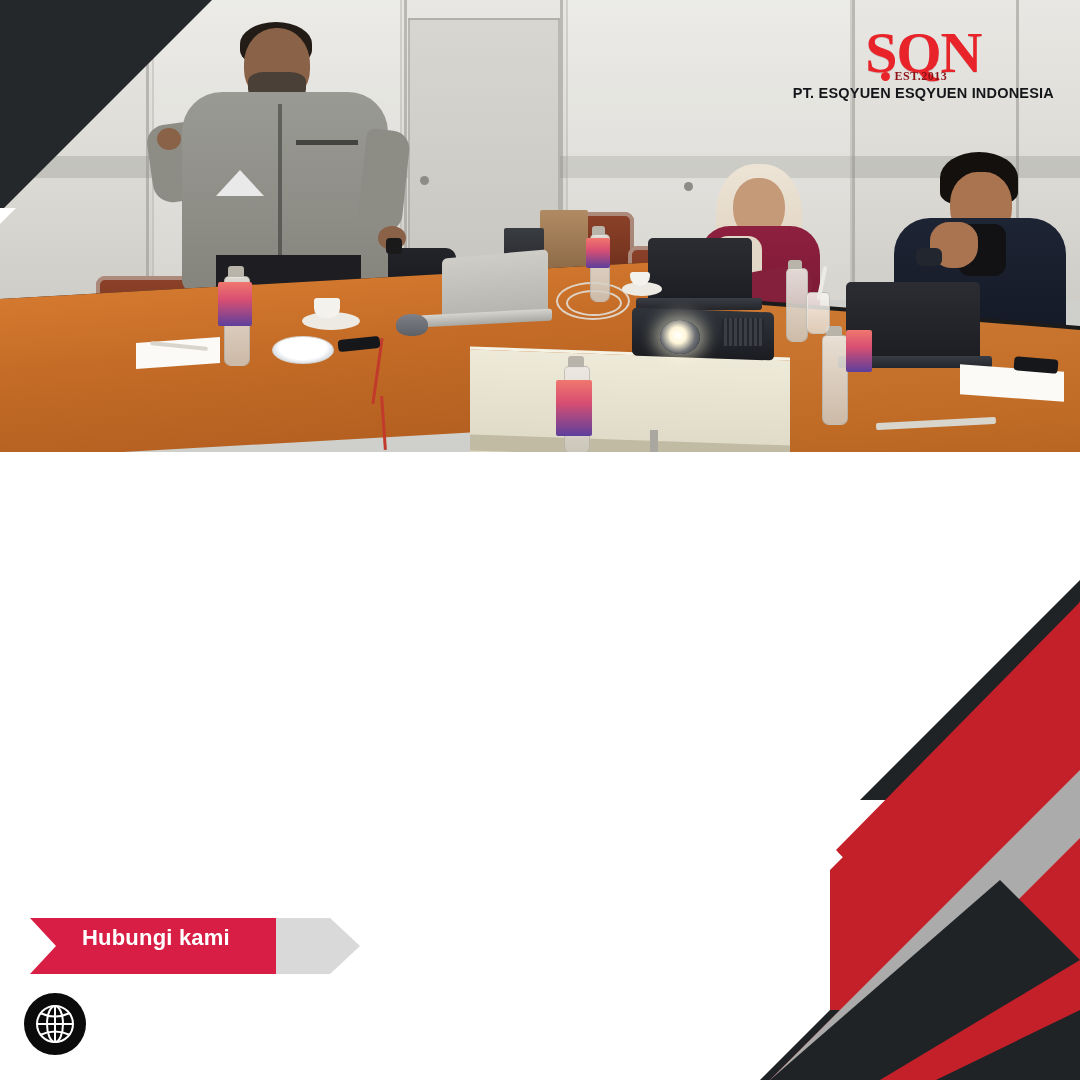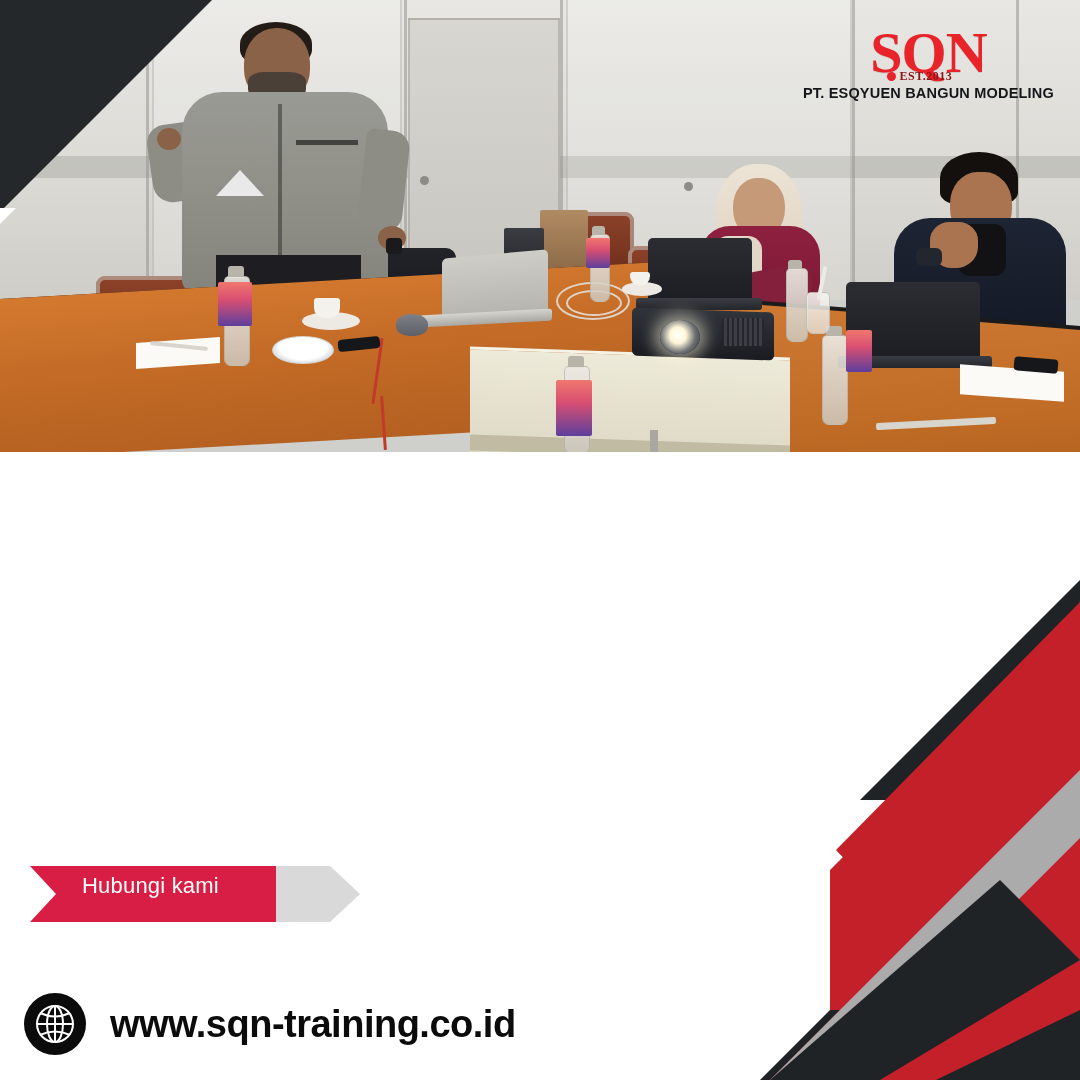--- a/index.html
+++ b/index.html
@@ -523,23 +523,24 @@
     position: absolute;
     left: 0; top: 0;
     width: 1080px; height: 1080px;
     pointer-events: none;
     z-index: 2;
   }
 
   
   #contact-banner {
     position: absolute;
-    left: 30px; top: 866px;
+    left: 30px; top: 918px;
     width: 330px; height: 40px;
     z-index: 7;
+    font-weight: bold;
   }
   #contact-banner-label {
     position: absolute;
     left: 52px; top: 50%;
     transform: translateY(-50%);
     color: #ffffff;
     font-family: "Liberation Sans", sans-serif;
     font-size: 22px;
     letter-spacing: .2px;
     white-space: nowrap;
@@ -690,21 +691,21 @@
     <div id="corner-dark-triangle"></div>
     <div id="corner-white-notch"></div>
     <div id="accent-triangle"></div>
 
     <div id="logo">
       <div id="logo-mark">SQN</div>
       <div id="logo-est-row">
         <span id="logo-est-dot"></span>
         <span id="logo-est">EST.2013</span>
       </div>
-      <div id="logo-company">PT. ESQYUEN BANGUN MODELING</div>
+      <div id="logo-company">PT. ESQYUEN ESQYUEN INDONESIA</div>
     </div>
   </div>
 
   <svg id="geo" viewBox="0 0 1080 1080">
 
     <polygon points="1080,760 1080,1080 760,1080 1040,800 860,800 1080,580 1080,760" fill="#1f2326"></polygon>
     <polygon points="1080,980 1080,1080 820,1080 1060,840" fill="#1f2326"></polygon>
 
     <polygon points="1080,600 1080,880 990,1010 830,1010 830,870 835,865 1075,625" fill="#c4202a"></polygon>
     <polygon points="1080,608 838,852 940,955 1080,815" fill="#c4202a"></polygon>
@@ -729,16 +730,15 @@
       <circle cx="31" cy="31" r="31" fill="#0b0b0b"></circle>
       <g stroke="#ffffff" stroke-width="2" fill="none">
         <circle cx="31" cy="31" r="18"></circle>
         <ellipse cx="31" cy="31" rx="8" ry="18"></ellipse>
         <line x1="13" y1="31" x2="49" y2="31"></line>
         <path d="M 16 20 Q 31 27 46 20"></path>
         <path d="M 16 42 Q 31 35 46 42"></path>
         <line x1="31" y1="13" x2="31" y2="49"></line>
       </g>
     </svg>
-    <span id="website-url">www.sqn-training.co.id</span>
   </div>
 
 </div>
 
 </body></html>

